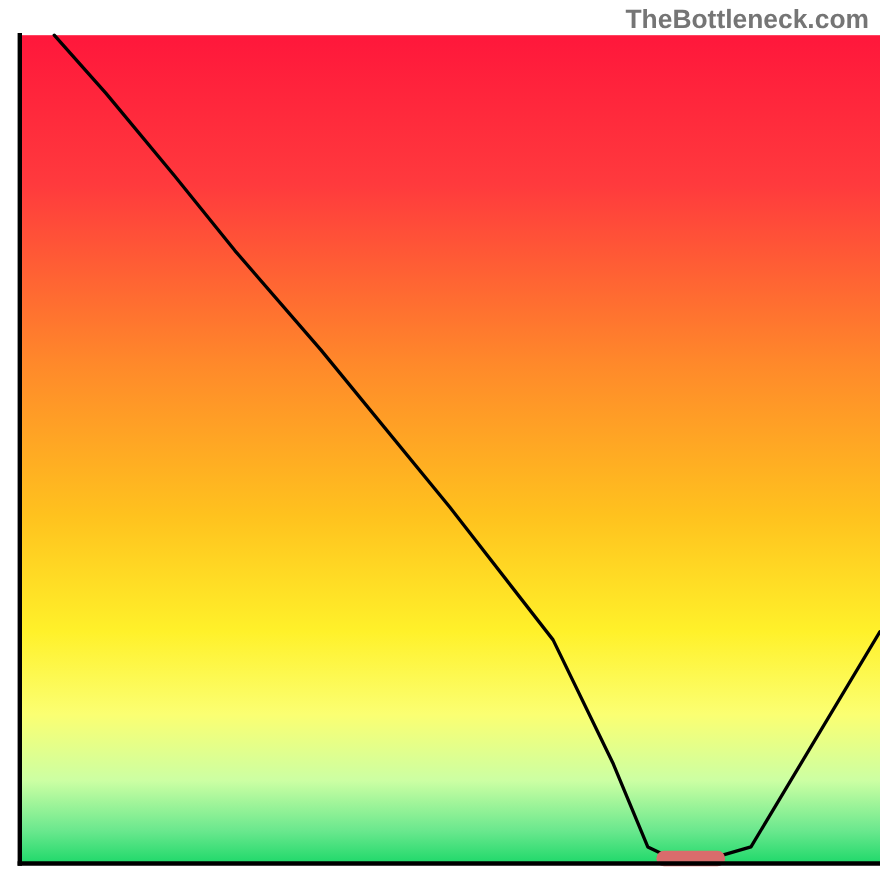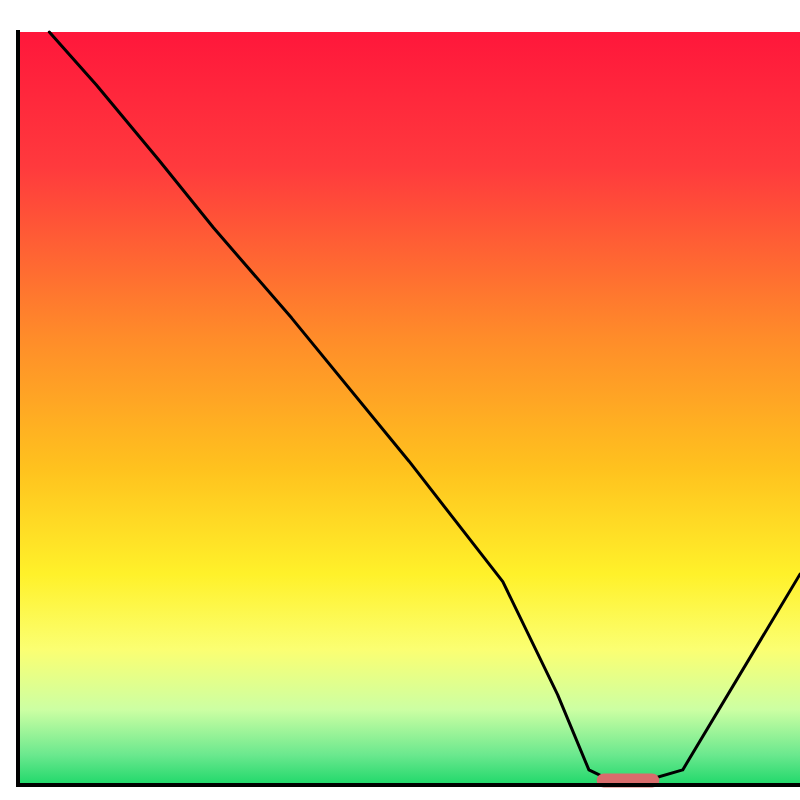--- a/index.html
+++ b/index.html
@@ -27,20 +27,21 @@
     z-index: 10;
   }
   svg {
     display: block;
   }
 </style>
 </head>
 <body>
 
 <div class="chart-container">
+  <div class="watermark">TheBottleneck.com</div>
   <svg id="chart-svg" width="800" height="800">
       <defs>
         <linearGradient id="bg-grad" x1="0" y1="0" x2="0" y2="1">
           <stop offset="0%" stop-color="#ff173b"></stop>
           <stop offset="18%" stop-color="#ff3a3d"></stop>
           <stop offset="40%" stop-color="#ff8a2a"></stop>
           <stop offset="58%" stop-color="#ffc21e"></stop>
           <stop offset="72%" stop-color="#fff12a"></stop>
           <stop offset="82%" stop-color="#fbff72"></stop>
           <stop offset="90%" stop-color="#ccffa3"></stop>

